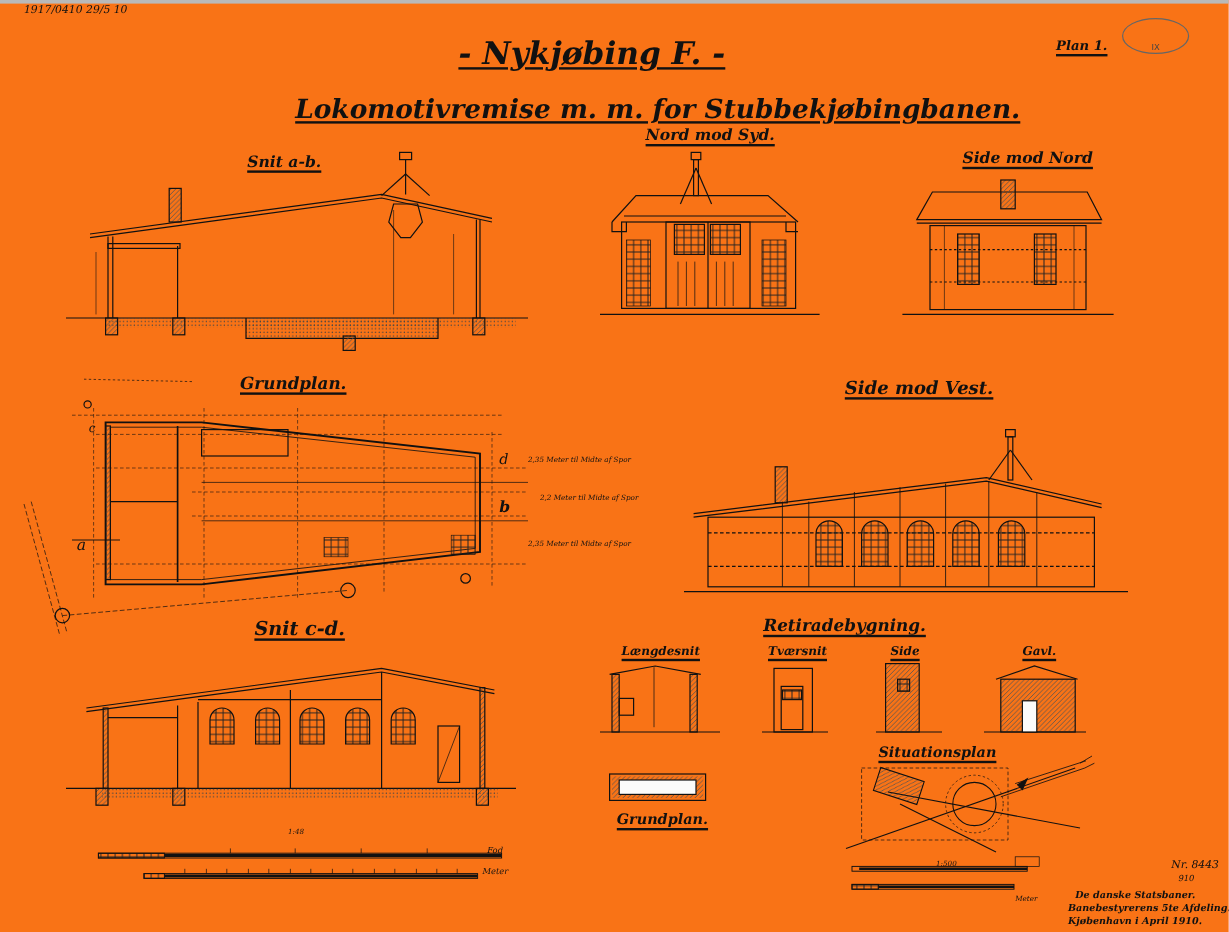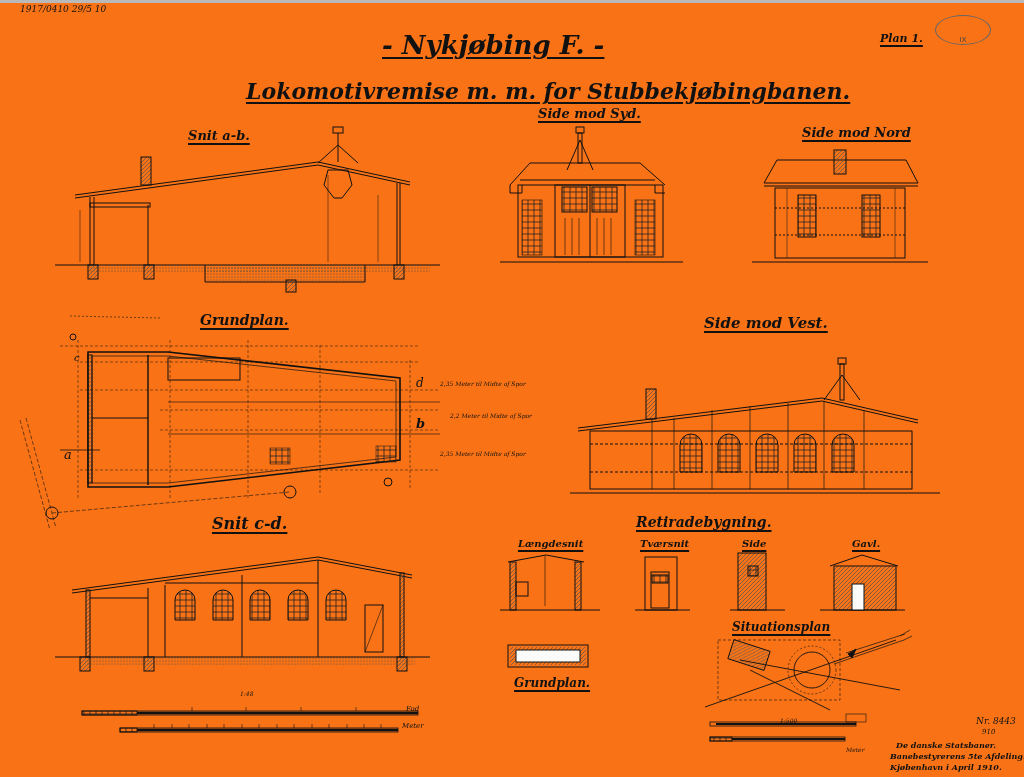--- a/index.html
+++ b/index.html
@@ -19,22 +19,22 @@
   <div class="topedge"></div>
 
   <div class="small" style="left:20px;top:4px;font-size:9px;">1917/0410 29/5 10</div>
   <div class="lbl script" style="left:382px;top:30px;font-size:26px;">- Nykjøbing F. -</div>
   <div class="lbl script" style="left:246px;top:78px;font-size:22px;text-decoration:underline;">Lokomotivremise m. m. for Stubbekjøbingbanen.</div>
   <div class="lbl script" style="left:880px;top:32px;font-size:11px;">Plan 1.</div>
   <div class="stamp">
       <span>IX</span>
     </div>
 
-  <div class="lbl script" style="left:188px;top:128px;font-size:13px;text-align:center;">Snit a-b.</div>
-  <div class="lbl script" style="left:538px;top:106px;font-size:13px;">Side mod Syd.</div>
+  <div class="lbl script" style="left:206px;top:128px;font-size:13px;text-align:center;">Snit a-b.</div>
+  <div class="lbl script" style="left:538px;top:106px;font-size:13px;">Nord mod Syd.</div>
   <div class="lbl script" style="left:802px;top:125px;font-size:13px;">Side mod Nord</div>
   <div class="lbl script" style="left:200px;top:312px;font-size:14px;">Grundplan.</div>
   <div class="lbl script" style="left:704px;top:314px;font-size:15px;">Side mod Vest.</div>
   <div class="lbl script" style="left:212px;top:514px;font-size:16px;">Snit c-d.</div>
   <div class="lbl script" style="left:636px;top:514px;font-size:14px;">Retiradebygning.</div>
   <div class="lbl script" style="left:518px;top:538px;font-size:10px;">Længdesnit</div>
   <div class="lbl script" style="left:640px;top:538px;font-size:10px;">Tværsnit</div>
   <div class="lbl script" style="left:742px;top:538px;font-size:10px;">Side</div>
   <div class="lbl script" style="left:852px;top:538px;font-size:10px;">Gavl.</div>
   <div class="lbl script" style="left:514px;top:676px;font-size:12px;">Grundplan.</div>

